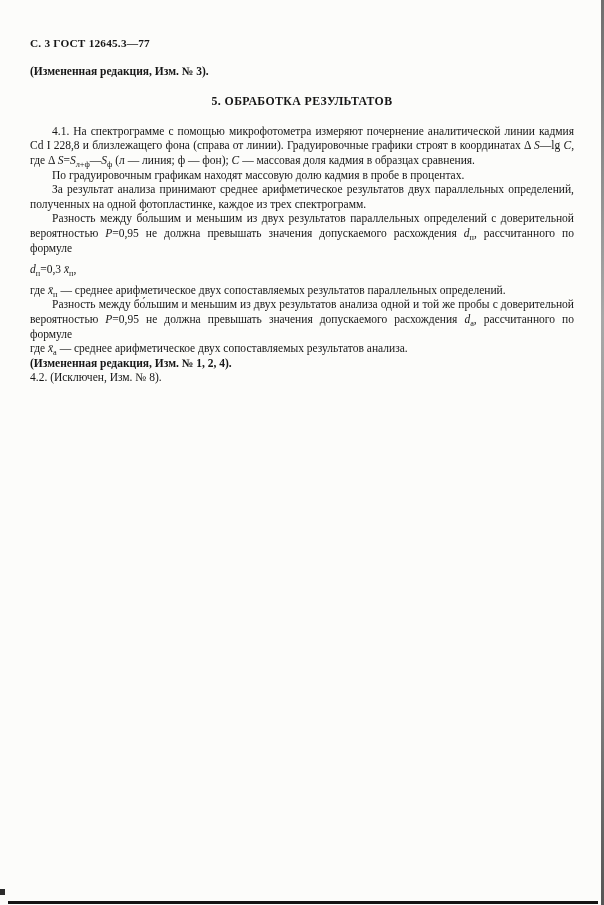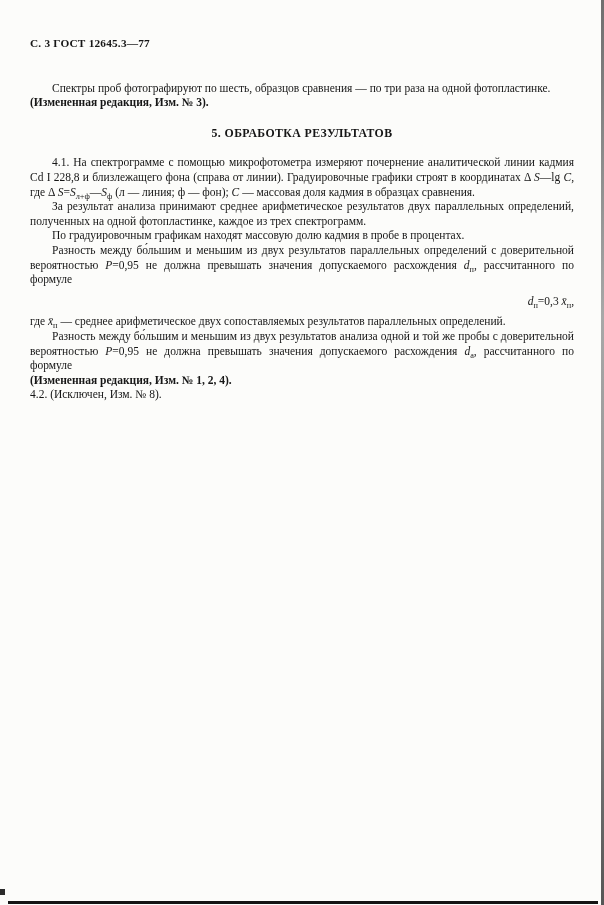--- a/index.html
+++ b/index.html
@@ -13,34 +13,34 @@
     overflow: hidden;
     font-family: "Liberation Serif", serif;
     font-size: 11.5px;
     line-height: 14.6px;
     color: #161616;
   }
   .content { padding: 36px 30px 0 30px; }
   .header {
     font-weight: bold;
     font-size: 11.3px;
-    margin-bottom: 30px;
+    margin-bottom: 13px;
     letter-spacing: 0.2px;
   }
   p { margin: 0; text-align: justify; }
   p.indent { text-indent: 22px; }
   .bold { font-weight: bold; }
   .section-title {
     font-weight: bold;
     text-align: center;
     font-size: 11.8px;
     margin: 16px 0 15px 0;
     letter-spacing: 0.4px;
   }
-  .formula { text-align: right; margin: 7px 0 6px 0; }
+  .formula { text-align: left; margin: 7px 0 6px 0; }
   .it { font-style: italic; }
   sub { font-size: 0.72em; line-height: 0; }
   .edge-right {
     position: absolute;
     top: 0; right: 0;
     width: 3px; height: 100%;
     background: linear-gradient(to bottom, #6f6f6f, #a8a8a8 35%, #8b8b8b 70%, #565656);
   }
   .edge-bottom {
     position: absolute;
@@ -60,40 +60,40 @@
 
 <div class="page">
   <div class="edge-right"></div>
   <div class="edge-bottom"></div>
   <div class="corner-mark"></div>
 
   <div class="content">
 
     <div class="header">С. 3 ГОСТ 12645.3—77</div>
 
-    <p class="indent">Спектры проб фотографируют по шесть, образцов сравнения — по три раза на одной фотопластинке.</p>
 
     <p class="bold">(Измененная редакция, Изм. № 3).</p>
 
     <div class="section-title">5. ОБРАБОТКА РЕЗУЛЬТАТОВ</div>
 
     <p class="indent"><span>4.1. На спектрограмме с помощью микрофотометра измеряют почернение аналитической линии кадмия Cd I 228,8 и близлежащего фона (справа от линии). Градуировочные графики строят в координатах Δ </span><span class="it">S</span><span>—lg </span><span class="it">C</span><span>, где Δ </span><span class="it">S</span><span>=</span><span class="it">S</span><sub>л+ф</sub><span>—</span><span class="it">S</span><sub>ф</sub><span> (л — линия; ф — фон); </span><span class="it">С</span><span> — массовая доля кадмия в образцах сравнения.</span></p>
 
+    <p class="indent">По градуировочным графикам находят массовую долю кадмия в пробе в процентах.</p>
+
     <p class="indent">За результат анализа принимают среднее арифметическое результатов двух параллельных определений, полученных на одной фотопластинке, каждое из трех спектрограмм.</p>
-
-    <p class="indent">По градуировочным графикам находят массовую долю кадмия в пробе в процентах.</p>
 
     <p class="indent"><span>Разность между бо́льшим и меньшим из двух результатов параллельных определений с доверительной вероятностью </span><span class="it">Р</span><span>=0,95 не должна превышать значения допускаемого расхождения </span><span class="it">d</span><sub>п</sub><span>, рассчитанного по формуле</span></p>
 
     <p class="formula"><span class="it">d</span><sub>п</sub><span>=0,3 </span><span class="it">x̄</span><sub>п</sub><span>,</span></p>
 
     <p><span>где </span><span class="it">x̄</span><sub>п</sub><span> — среднее арифметическое двух сопоставляемых результатов параллельных определений.</span></p>
 
     <p class="indent"><span>Разность между бо́льшим и меньшим из двух результатов анализа одной и той же пробы с доверительной вероятностью </span><span class="it">Р</span><span>=0,95 не должна превышать значения допускаемого расхождения </span><span class="it">d</span><sub>а</sub><span>, рассчитанного по формуле</span></p>
 
 
+    <p><span>где </span><span class="it">x̄</span><sub>а</sub><span> — среднее арифметическое двух сопоставляемых результатов анализа.</span></p>
 
     <p class="bold">(Измененная редакция, Изм. № 1, 2, 4).</p>
 
     <p>4.2. (Исключен, Изм. № 8).</p>
 
   </div>
 </div>
 
 </body></html>

